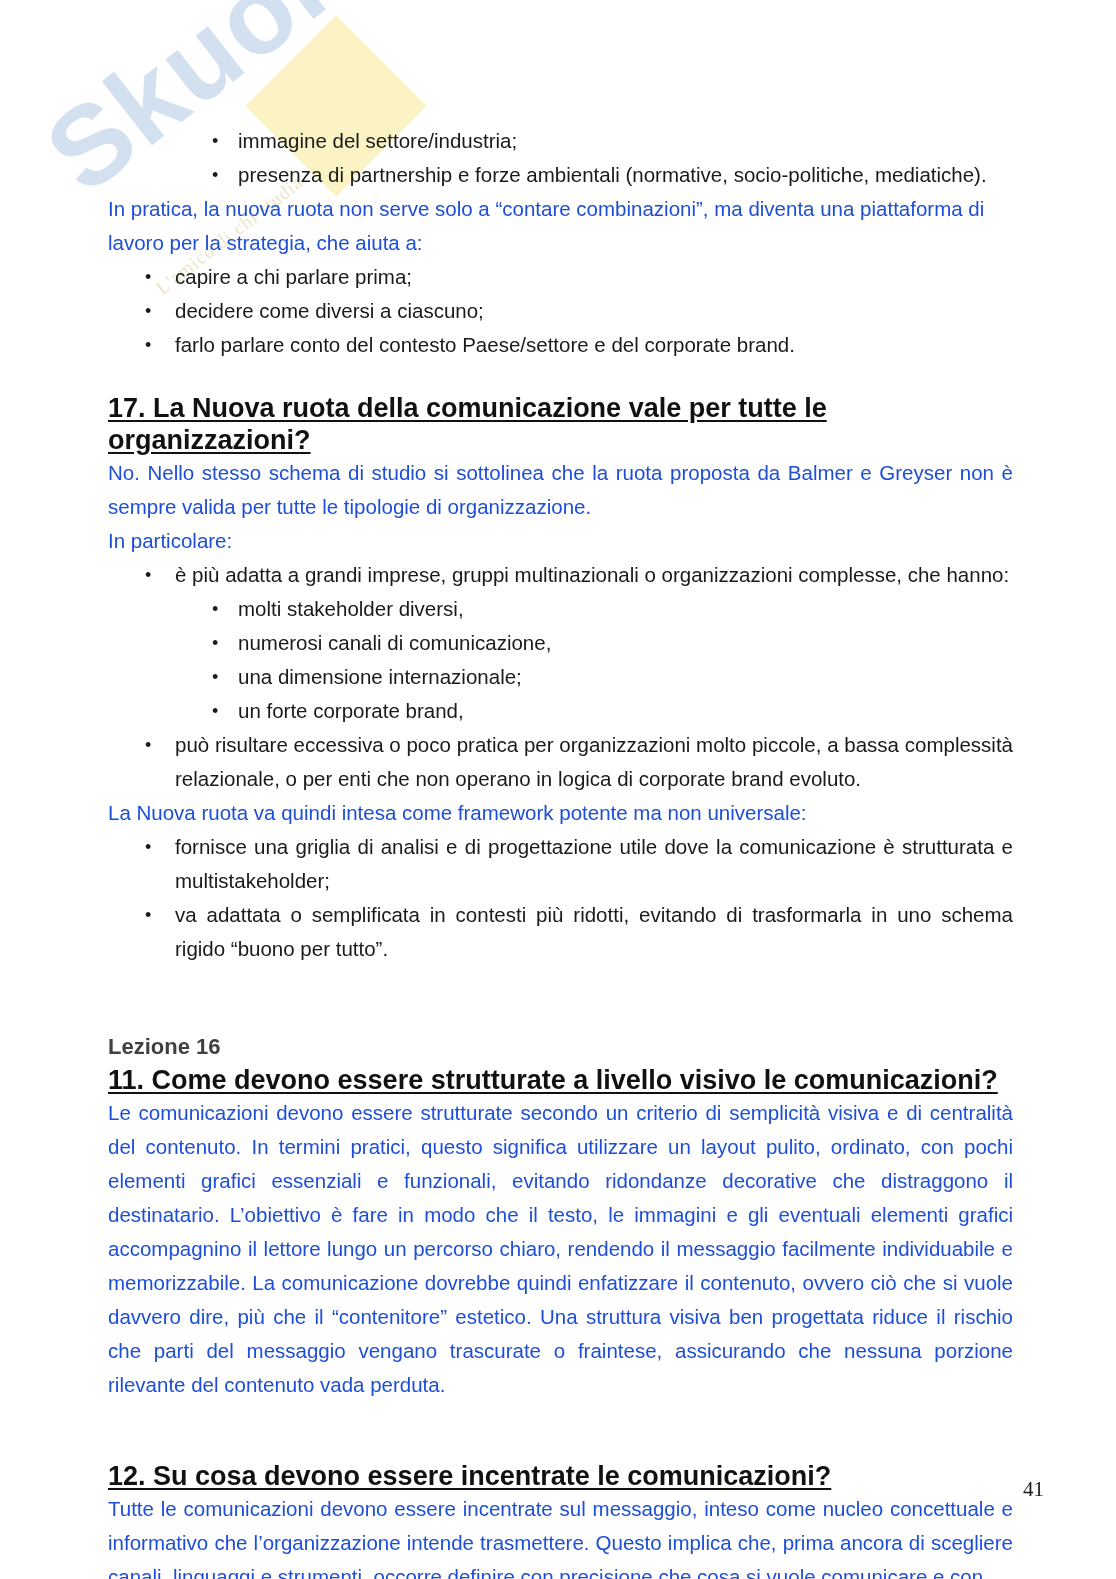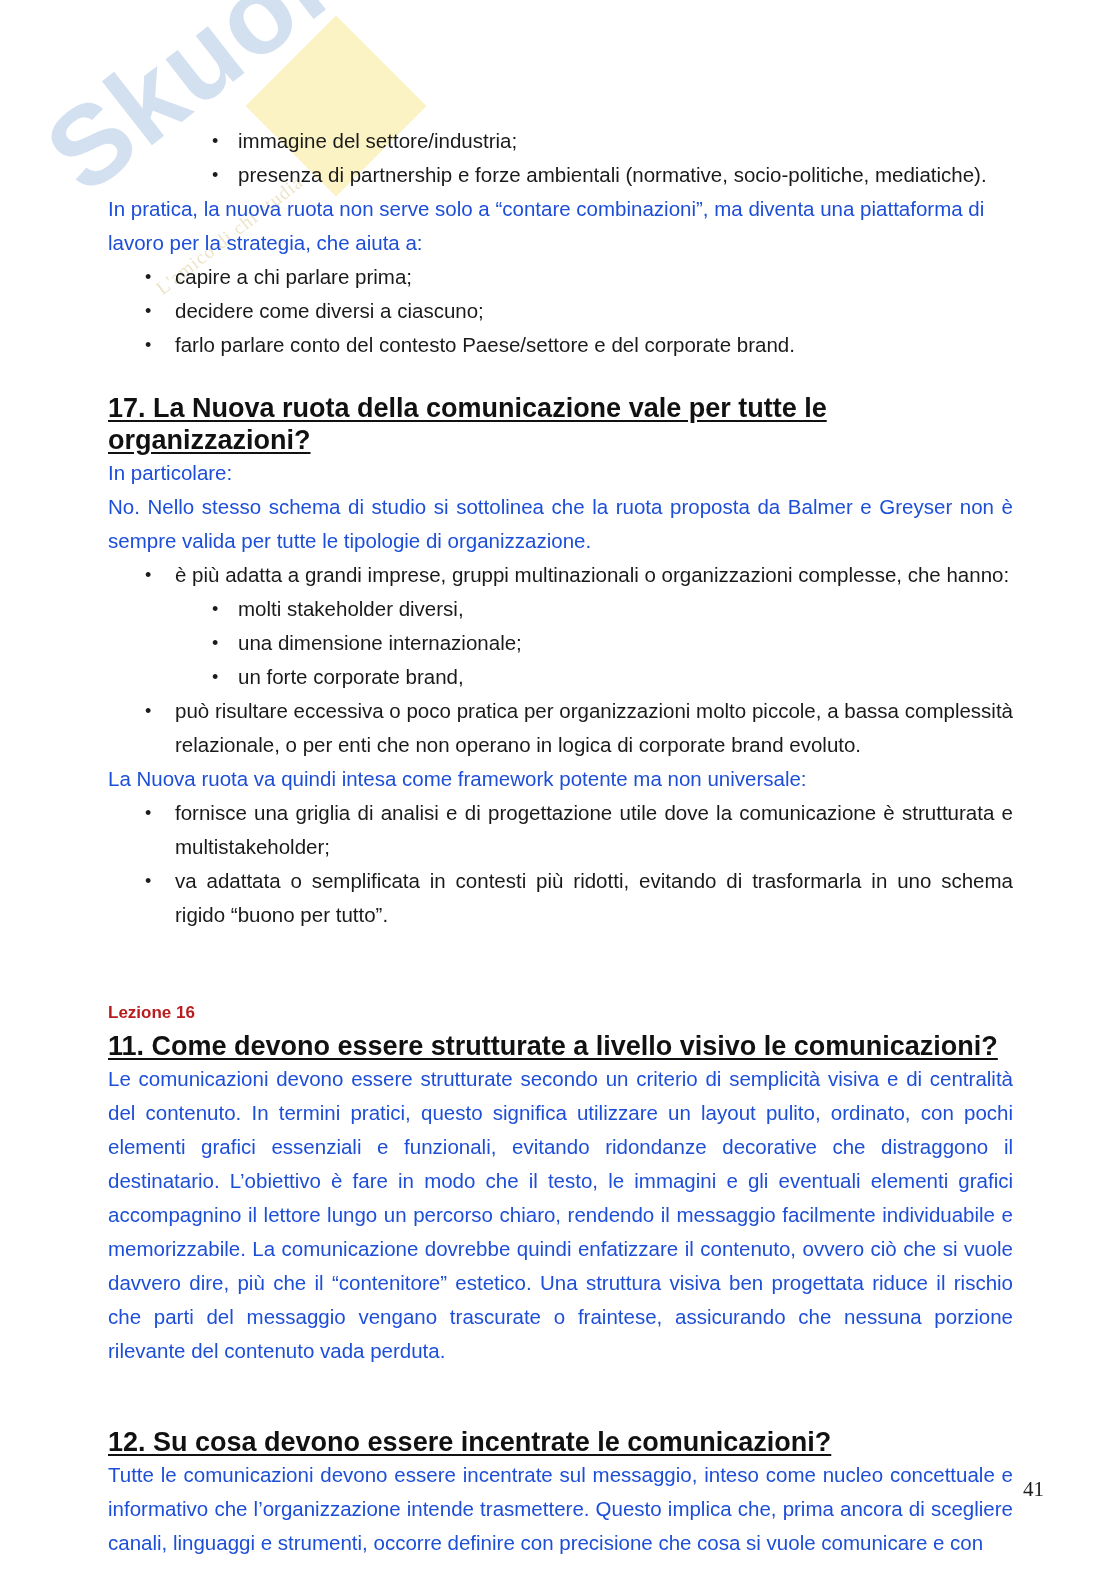--- a/index.html
+++ b/index.html
@@ -76,24 +76,24 @@
   .para {
     margin: 0;
     font-size: 20.5px;
     line-height: 34px;
     color: #1d4ed8;
   }
   .para.justify { text-align: justify; text-justify: inter-word; }
 
   h2.lezione {
     margin: 0;
-    font-size: 17px;
+    font-size: 22px;
     line-height: 34px;
     font-weight: bold;
-    color: #b91c1c;
+    color: #404040;
   }
 
   h3.qhead {
     margin: 0;
     font-size: 27px;
     line-height: 32px;
     font-weight: bold;
     color: #111111;
     display: block;
   }
@@ -174,30 +174,31 @@
     <ul class="lvl1">
       <li>capire a chi parlare prima;</li>
       <li>decidere come diversi a ciascuno;</li>
       <li>farlo parlare conto del contesto Paese/settore e del corporate brand.</li>
     </ul>
 
     <div class="gap-md"></div>
 
     <h3 class="qhead"><span class="u">17. La Nuova ruota della comunicazione vale per tutte le organizzazioni?</span></h3>
 
+    <p class="para justify">No. Nello stesso schema di studio si sottolinea che la ruota proposta da Balmer e Greyser non è sempre valida per tutte le tipologie di organizzazione.</p>
+
     <p class="para">In particolare:</p>
-
-    <p class="para justify">No. Nello stesso schema di studio si sottolinea che la ruota proposta da Balmer e Greyser non è sempre valida per tutte le tipologie di organizzazione.</p>
 
     <ul class="lvl1">
       <li>è più adatta a grandi imprese, gruppi multinazionali o organizzazioni complesse, che hanno:</li>
     </ul>
 
     <ul class="lvl2">
       <li>molti stakeholder diversi,</li>
+      <li>numerosi canali di comunicazione,</li>
       <li>una dimensione internazionale;</li>
       <li>un forte corporate brand,</li>
     </ul>
 
     <ul class="lvl1">
       <li>può risultare eccessiva o poco pratica per organizzazioni molto piccole, a bassa complessità relazionale, o per enti che non operano in logica di corporate brand evoluto.</li>
     </ul>
 
     <p class="para">La Nuova ruota va quindi intesa come framework potente ma non universale:</p>
 

